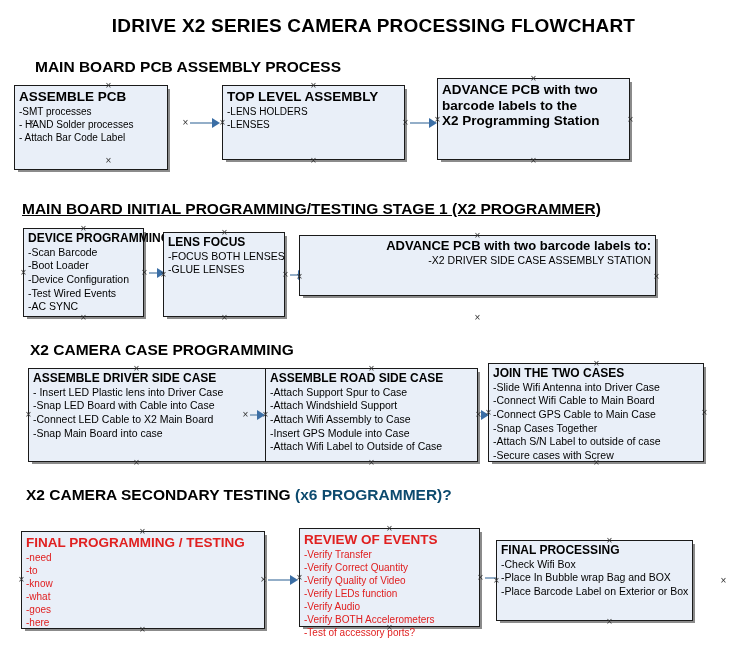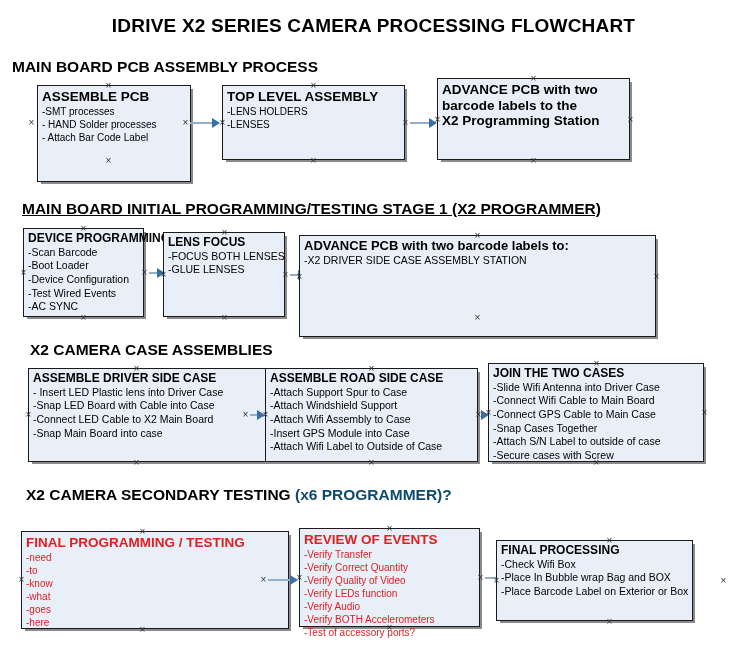--- a/index.html
+++ b/index.html
@@ -66,25 +66,25 @@
   }
   .hx::before{content:"\00D7";}
 </style>
 </head>
 <body>
 
 <div class="canvas">
 
   <div class="doc-title">IDRIVE X2  SERIES CAMERA PROCESSING FLOWCHART</div>
 
-  <div class="section-title" style="left:12px;top:58px;">
+  <div class="section-title" style="left:35px;top:58px;">
     <span>MAIN BOARD PCB ASSEMBLY PROCESS</span>
   </div>
 
-  <div class="node" style="left:37px;top:85px;width:154px;height:97px;">
+  <div class="node" style="left:14px;top:85px;width:154px;height:85px;">
     <div class="hdr">ASSEMBLE PCB</div>
     <div class="line">-SMT processes</div>
     <div class="line">- HAND Solder processes</div>
     <div class="line">- Attach Bar Code Label</div>
   </div>
   <div class="hx" style="left:104px;top:81px;"></div>
   <div class="hx" style="left:104px;top:156px;"></div>
   <div class="hx" style="left:27px;top:118px;"></div>
   <div class="hx" style="left:181px;top:118px;"></div>
 
@@ -140,31 +140,31 @@
     <div class="line">-GLUE LENSES</div>
   </div>
   <div class="hx" style="left:220px;top:228px;"></div>
   <div class="hx" style="left:220px;top:313px;"></div>
   <div class="hx" style="left:159px;top:270px;"></div>
   <div class="hx" style="left:281px;top:270px;"></div>
 
   <div class="conn" style="left:290px;top:274px;width:12px;"></div>
   <div class="arrow" style="left:298px;top:270px;"></div>
 
-  <div class="node small" style="left:299px;top:235px;width:357px;height:102px;">
+  <div class="node small" style="left:299px;top:235px;width:357px;height:61px;text-align:right;">
     <div class="hdr" style="font-size:13px;">ADVANCE PCB with two barcode labels to:</div>
     <div class="line">-X2 DRIVER  SIDE  CASE  ASSEMBLY STATION</div>
   </div>
   <div class="hx" style="left:473px;top:231px;"></div>
   <div class="hx" style="left:473px;top:313px;"></div>
   <div class="hx" style="left:295px;top:272px;"></div>
   <div class="hx" style="left:652px;top:272px;"></div>
 
   <div class="section-title" style="left:30px;top:341px;">
-    <span>X2 CAMERA CASE ASSEMBLIES</span>
+    <span>X2 CAMERA CASE PROGRAMMING</span>
   </div>
 
   <div class="node small" style="left:28px;top:368px;width:251px;height:94px;">
     <div class="hdr">ASSEMBLE DRIVER SIDE CASE</div>
     <div class="line">- Insert LED Plastic lens into Driver Case</div>
     <div class="line">-Snap LED Board with Cable into Case</div>
     <div class="line">-Connect LED Cable to X2 Main Board</div>
     <div class="line">-Snap Main Board into case</div>
   </div>
   <div class="hx" style="left:132px;top:364px;"></div>
@@ -202,21 +202,21 @@
   </div>
   <div class="hx" style="left:592px;top:359px;"></div>
   <div class="hx" style="left:592px;top:458px;"></div>
   <div class="hx" style="left:484px;top:408px;"></div>
   <div class="hx" style="left:700px;top:408px;"></div>
 
   <div class="section-title" style="left:26px;top:486px;">
     <span>X2 CAMERA SECONDARY TESTING </span><span class="red">(x6 PROGRAMMER)?</span>
   </div>
 
-  <div class="node red" style="left:21px;top:531px;width:268px;height:98px;">
+  <div class="node red" style="left:21px;top:531px;width:244px;height:98px;">
     <div class="hdr">FINAL PROGRAMMING / TESTING</div>
     <div class="line">-need</div>
     <div class="line">-to</div>
     <div class="line">-know</div>
     <div class="line">-what</div>
     <div class="line">-goes</div>
     <div class="line">-here</div>
   </div>
   <div class="hx" style="left:138px;top:527px;"></div>
   <div class="hx" style="left:138px;top:625px;"></div>

